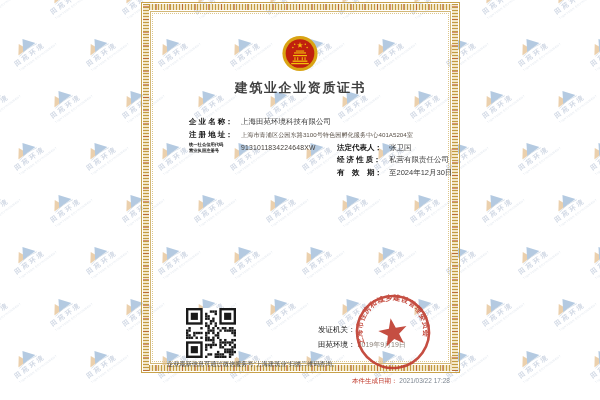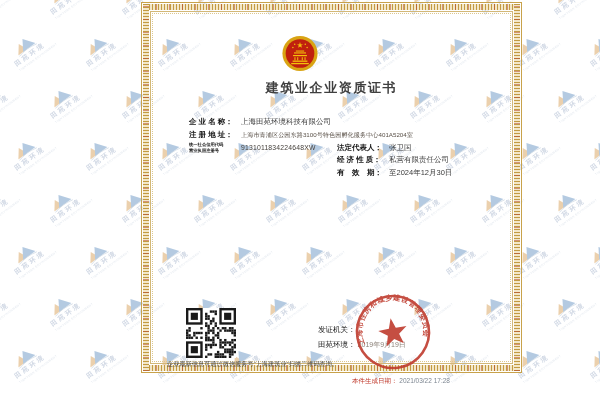--- a/index.html
+++ b/index.html
@@ -5,21 +5,21 @@
   html,body{margin:0;padding:0;}
   body{width:600px;height:400px;position:relative;overflow:hidden;background:#ffffff;
        font-family:"Liberation Sans","DejaVu Sans",sans-serif;}
   
   #wm-layer{position:absolute;inset:0;z-index:0;}
   .wm{position:absolute;width:74px;transform:rotate(-36deg);opacity:.5;pointer-events:none;}
   .wm svg{display:block;margin:0 0 0 8px;}
   .wm .t{color:#a3b2ca;font-size:6.5px;font-weight:700;letter-spacing:2.5px;white-space:nowrap;}
   .wm .s{color:#bcc8d8;font-size:3px;letter-spacing:.4px;white-space:nowrap;}
   
-  #cert{position:absolute;left:141px;top:2px;width:381px;height:371px;z-index:1;}
+  #cert{position:absolute;left:141px;top:2px;width:319px;height:371px;z-index:1;}
   .b-outer{position:absolute;inset:0;border:1px solid #c8a24b;}
   .band{position:absolute;}
   .band.h{left:2px;right:2px;height:6px;background:
      repeating-linear-gradient(90deg, rgba(178,62,40,.5) 0 1px, transparent 1px 13px),
      repeating-linear-gradient(90deg,#c29a42 0 1.2px,#f3e7c8 1.2px 3px);}
   .band.top{top:2px;} .band.bottom{bottom:2px;}
   .band.v{top:2px;bottom:2px;width:6px;background:
      repeating-linear-gradient(0deg, rgba(178,62,40,.5) 0 1px, transparent 1px 13px),
      repeating-linear-gradient(0deg,#c29a42 0 1.2px,#f3e7c8 1.2px 3px);}
   .band.left{left:2px;} .band.right{right:2px;}

